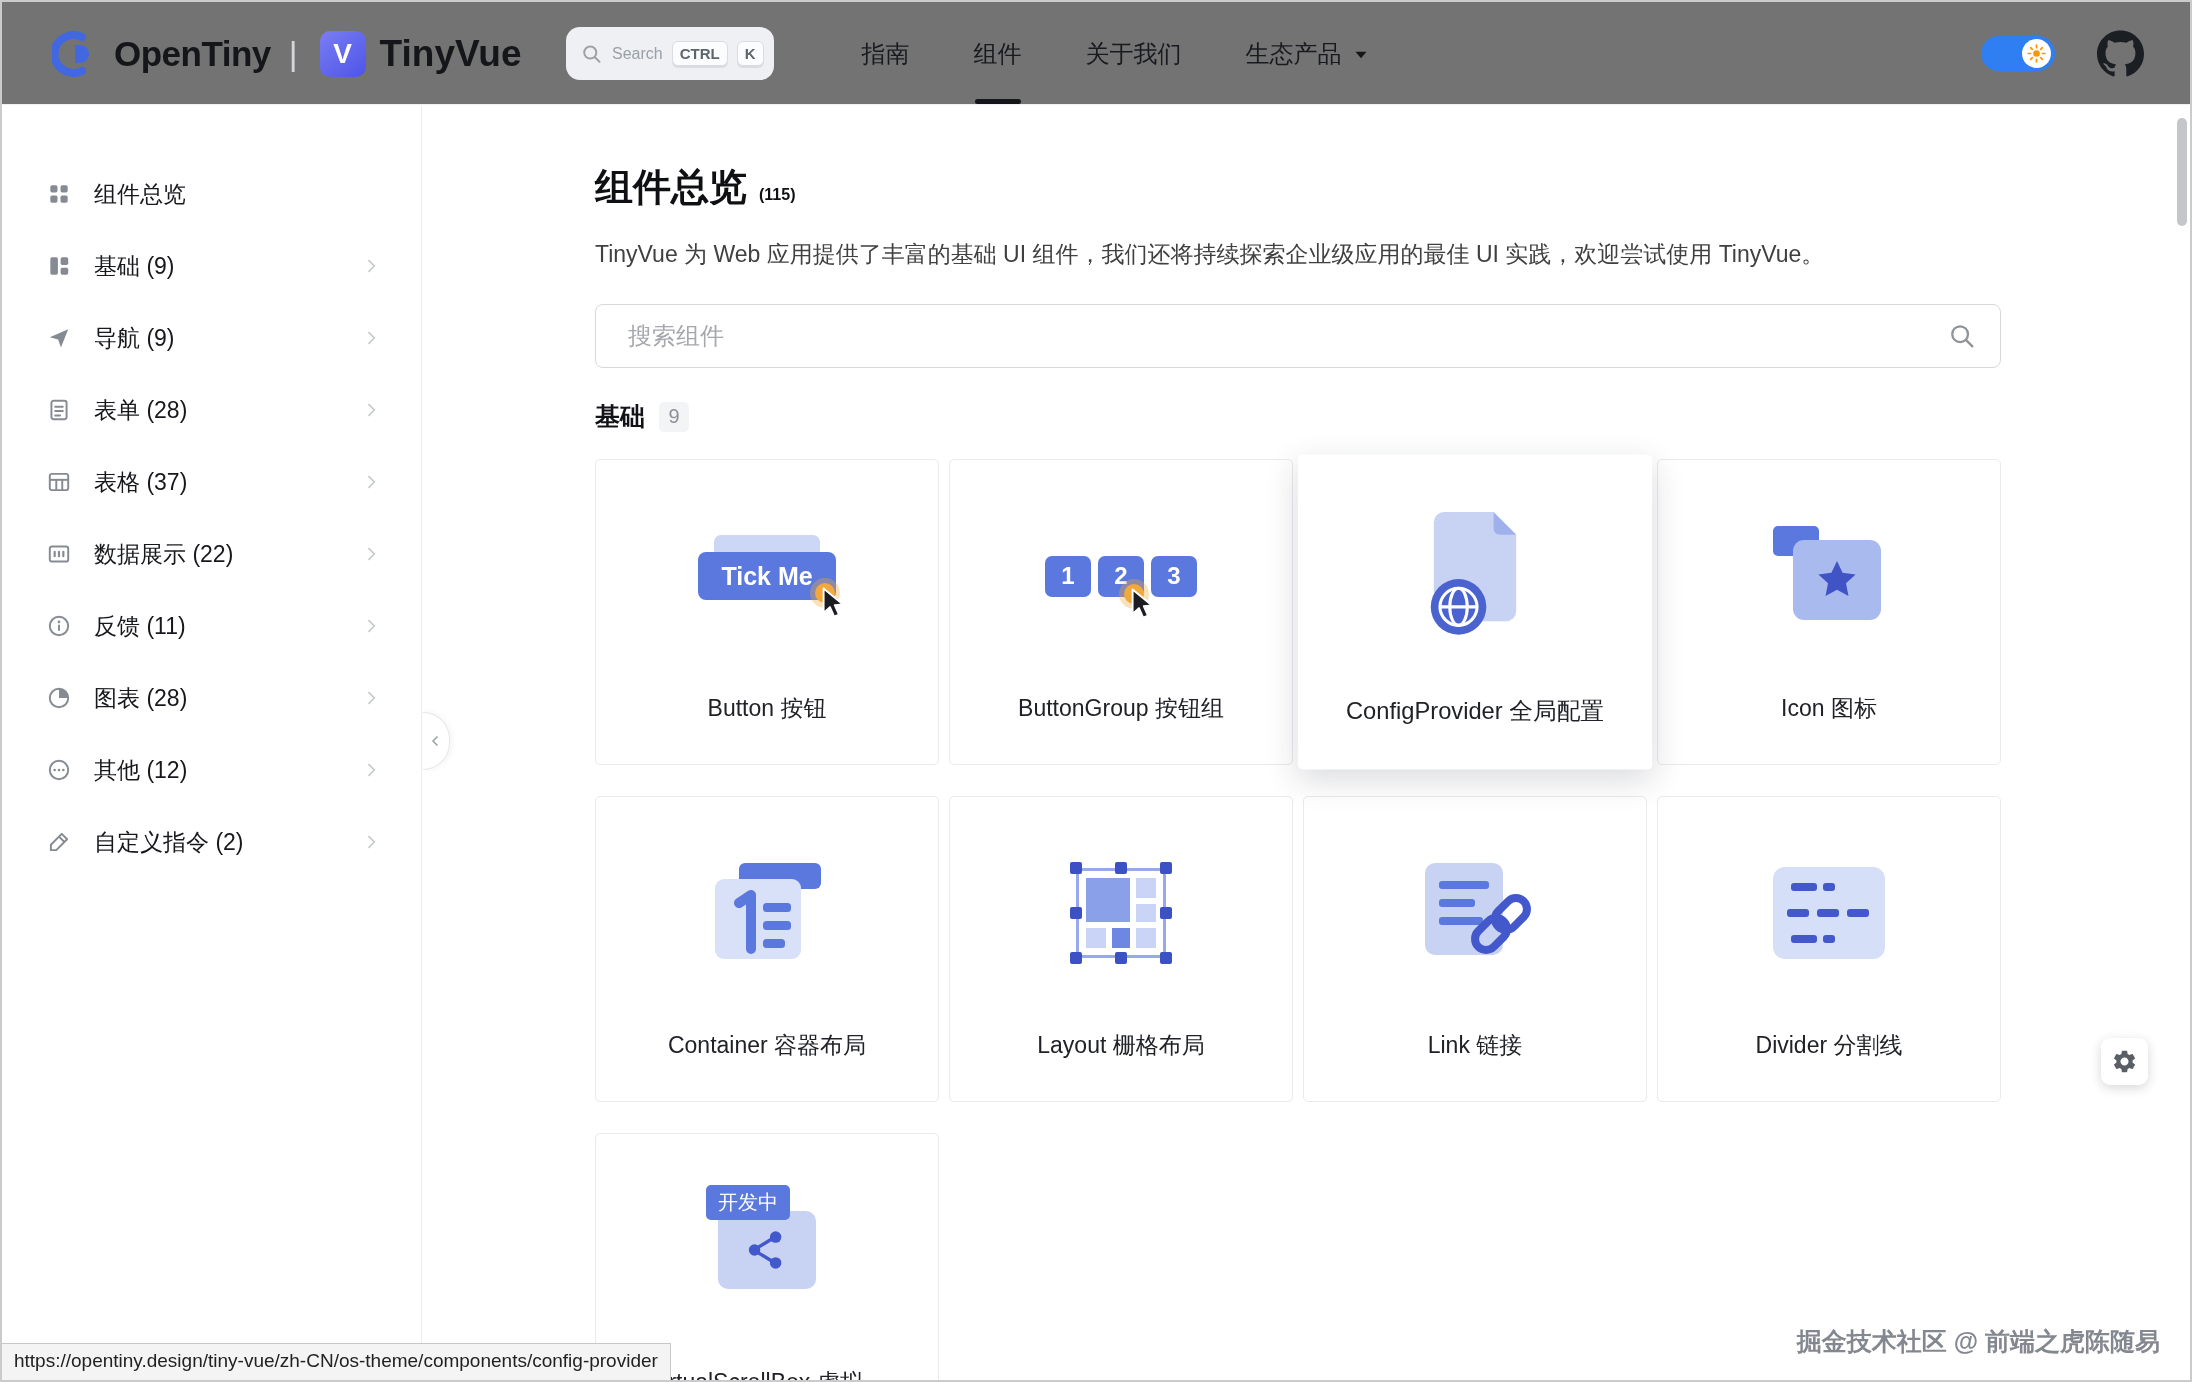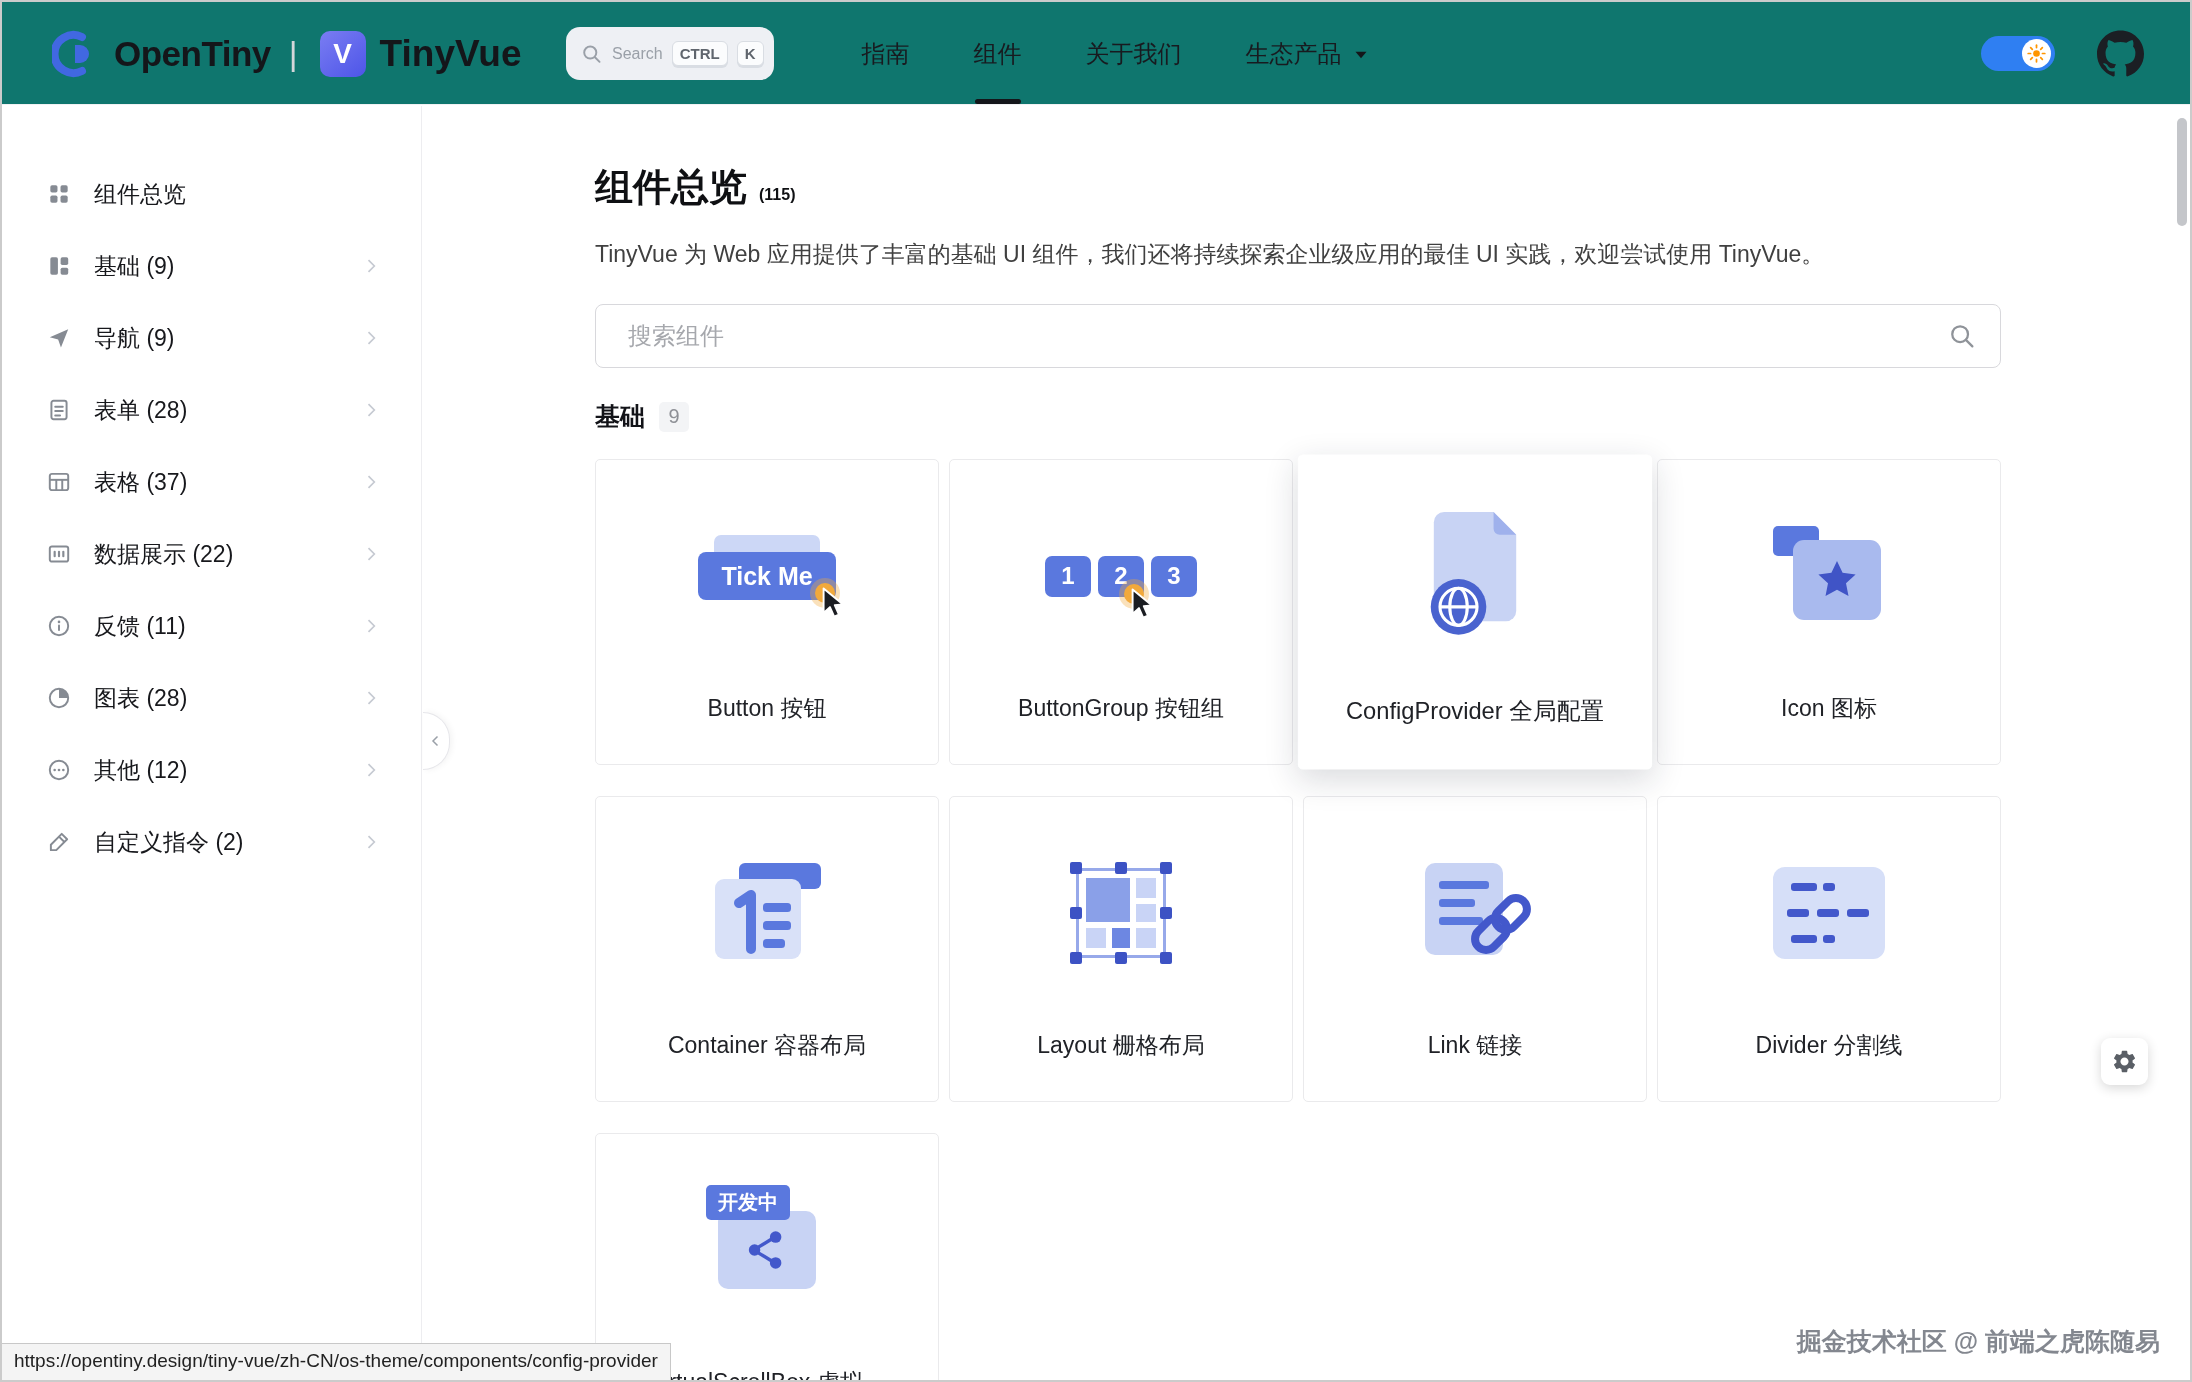--- a/index.html
+++ b/index.html
@@ -1,21 +1,21 @@
 <!DOCTYPE html>
 <html><head>
 <meta charset="utf-8">
 <style>
   * { box-sizing: border-box; margin: 0; padding: 0; }
   html, body { width: 2192px; height: 1382px; }
   body { font-family: "Liberation Sans", "DejaVu Sans", sans-serif; background: #fff; color: #1a1a1a; overflow: hidden; }
   #app { position: relative; width: 2192px; height: 1382px; background: #fff; border: 2px solid #cbcbcb; overflow: hidden; }
 
   
-  .header { position: absolute; top: 0; left: 0; right: 0; height: 103px; display: flex; align-items: center; padding: 1px 46px 0 50px; background: #0f766e; border-bottom: 1px solid #f1f1f3; z-index: 20; }
+  .header { position: absolute; top: 0; left: 0; right: 0; height: 103px; display: flex; align-items: center; padding: 1px 46px 0 50px; background: #737373; border-bottom: 1px solid #f1f1f3; z-index: 20; }
   .brand { display: flex; align-items: center; gap: 14px; cursor: pointer; }
   .brand-primary-text { font-size: 35px; font-weight: bold; color: #14161a; letter-spacing: -0.5px; }
   .brand-sep { color: #d4d6da; font-size: 34px; font-weight: 300; margin: 0 22px 0 18px; }
   .tinyvue-badge { width: 46px; height: 46px; border-radius: 10px; background: linear-gradient(140deg, #7a7df2, #4d55e8); display: flex; align-items: center; justify-content: center; color: #fff; font-weight: bold; font-size: 28px; }
   .brand-secondary-text { font-size: 37px; font-weight: bold; color: #14161a; }
   .header-search { margin-left: 44px; width: 208px; height: 53px; border-radius: 14px; background: #eef0f4; display: flex; align-items: center; padding: 0 10px 0 14px; gap: 9px; cursor: pointer; }
   .header-search-text { color: #9aa0a8; font-size: 16px; flex: 1; }
   .kbd { background: #fbfcfd; border: 1px solid #d9dde3; box-shadow: 0 2px 0 #d9dde3; border-radius: 6px; font-size: 15px; color: #5f656d; padding: 4px 7px; line-height: 1; font-weight: bold; }
   .nav { display: flex; align-items: stretch; height: 100%; margin-left: 56px; }
   .nav-item { position: relative; display: flex; align-items: center; gap: 8px; padding: 0 32px; font-size: 24px; color: #181a1f; cursor: pointer; white-space: nowrap; }
@@ -68,21 +68,21 @@
   .icon-mainsq { position: absolute; left: 20px; top: 14px; width: 88px; height: 80px; background: #a9baee; border-radius: 11px; display: flex; align-items: center; justify-content: center; }
   
   .layout-demo { position: relative; width: 106px; height: 106px; }
   .layout-frame { position: absolute; left: 8px; top: 8px; right: 8px; bottom: 8px; border: 3px solid #97a9ea; }
   .layout-demo .h { position: absolute; width: 12px; height: 12px; background: #3c52c4; border-radius: 2px; }
   .lb { position: absolute; }
   
   .divider-demo { position: relative; width: 112px; height: 92px; background: #d6dff8; border-radius: 12px; }
   .divider-demo .bar { position: absolute; height: 8px; background: #4358cb; border-radius: 3px; }
   
-  .virtual-demo { position: relative; font-weight: bold; }
+  .virtual-demo { position: relative; }
   .dev-badge { position: absolute; top: -26px; left: -12px; background: #5a78de; color: #fff; font-size: 20px; padding: 4px 12px; border-radius: 5px; white-space: nowrap; z-index: 2; }
   .virtual-panel { width: 98px; height: 78px; background: #c8d3f4; border-radius: 10px; display: flex; align-items: center; justify-content: center; }
 
   
   .gear-fab { position: absolute; right: 42px; top: 1036px; width: 47px; height: 47px; border-radius: 9px; background: #fff; box-shadow: 0 3px 12px rgba(0,0,0,0.16); display: flex; align-items: center; justify-content: center; cursor: pointer; z-index: 55; }
   .scroll-thumb { position: absolute; right: 3px; top: 116px; width: 10px; height: 108px; background: #c4c6ca; border-radius: 5px; z-index: 70; cursor: pointer; }
   .status-bar { position: absolute; left: 0; bottom: 0; background: #f4f4f4; border-top: 1px solid #c8c8c8; border-right: 1px solid #c8c8c8; font-size: 19px; color: #222; padding: 6px 12px 8px; z-index: 60; white-space: nowrap; }
   .watermark { position: absolute; right: 30px; bottom: 22px; font-size: 25px; color: rgba(90,95,105,0.75); z-index: 40; font-weight: bold; }
 </style>
 </head>

